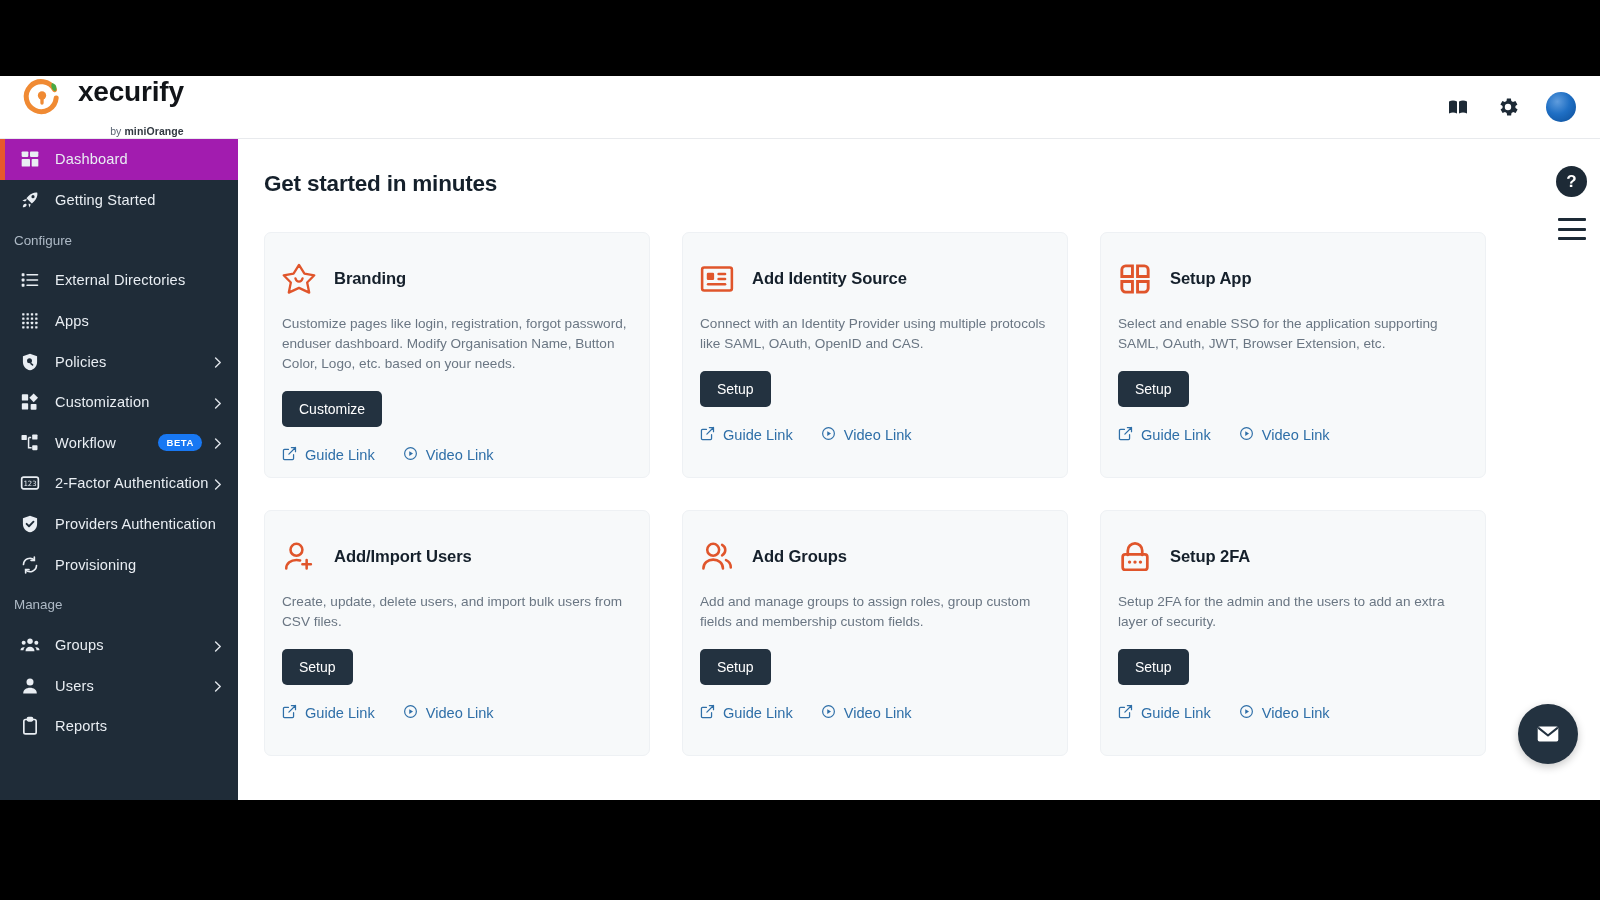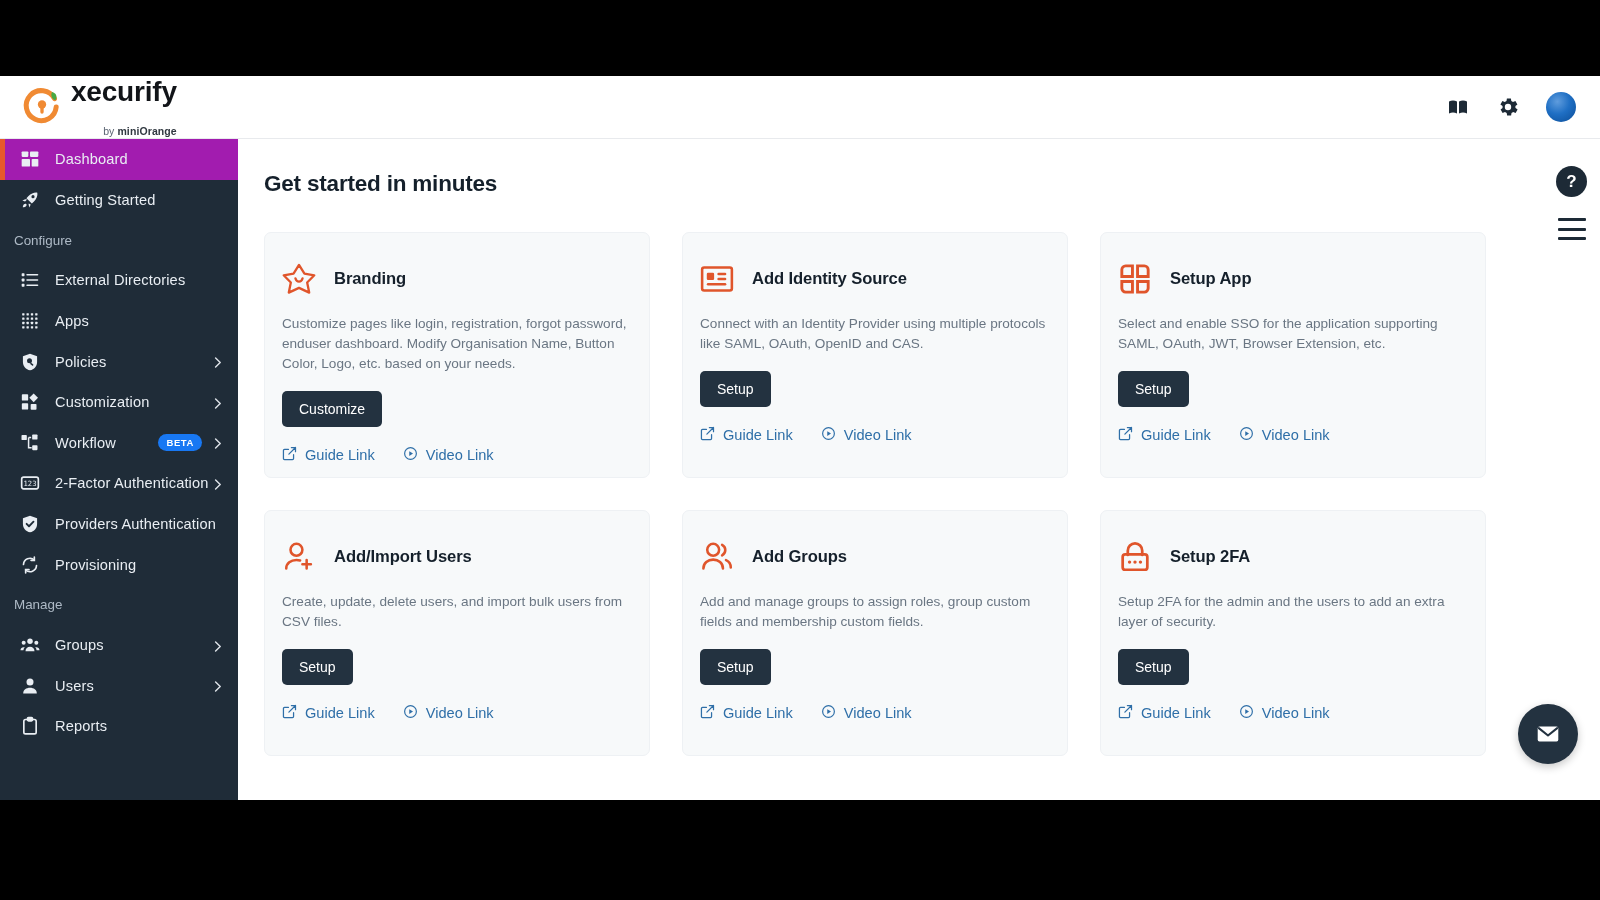--- a/index.html
+++ b/index.html
@@ -21,21 +21,21 @@
 
   
   #topbar {
     position: absolute; left: 0; top: 0;
     width: 1600px; height: 63px;
     background: #ffffff;
     border-bottom: 1px solid #e8eaed;
     display: flex; align-items: center;
     z-index: 20;
   }
-  .logo-wrap { display: flex; align-items: center; margin-left: 22px; gap: 9px; }
+  .logo-wrap { display: flex; align-items: flex-start; margin-left: 22px; gap: 16px; }
   .logo-mark { position: relative; width: 40px; height: 40px; }
   .brand-block { display: flex; flex-direction: column; line-height: 1; }
   .brand-name {
     font-size: 28px; font-weight: 700; color: #111418;
     letter-spacing: -0.2px;
   }
   .brand-sub {
     font-size: 10.5px; color: #5a6472; margin-top: 20px;
     align-self: flex-end; letter-spacing: .1px;
   }

